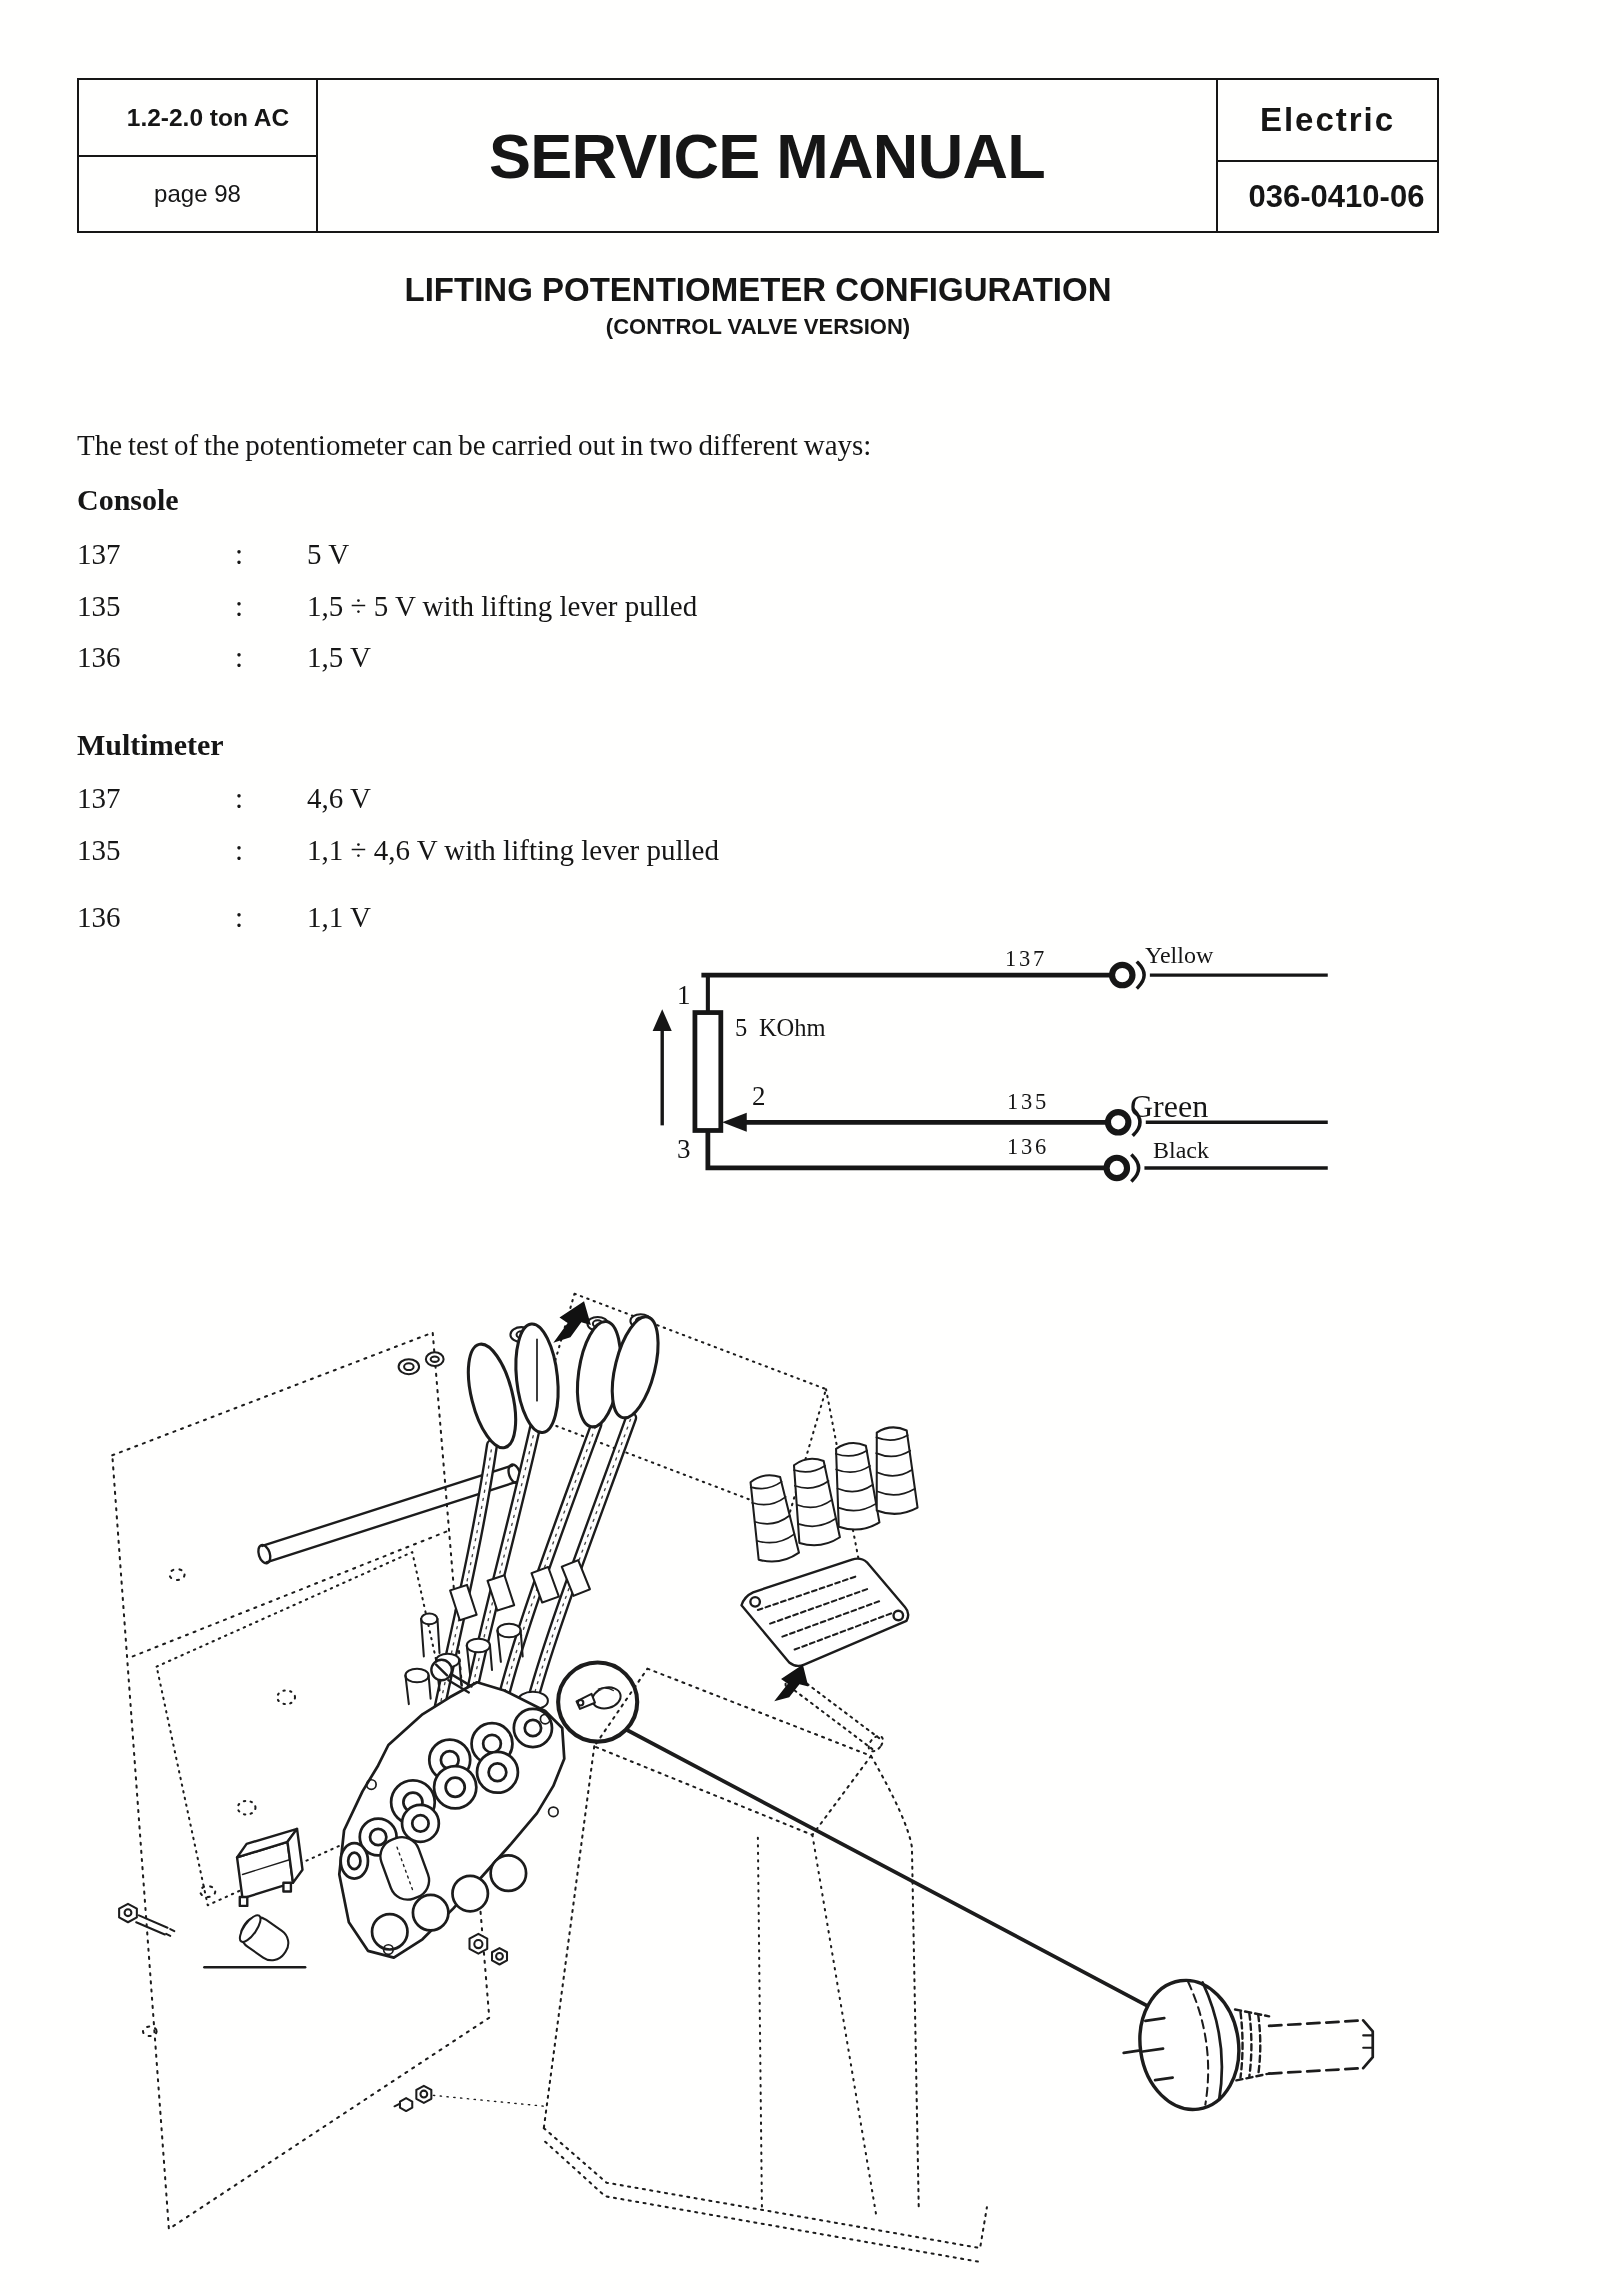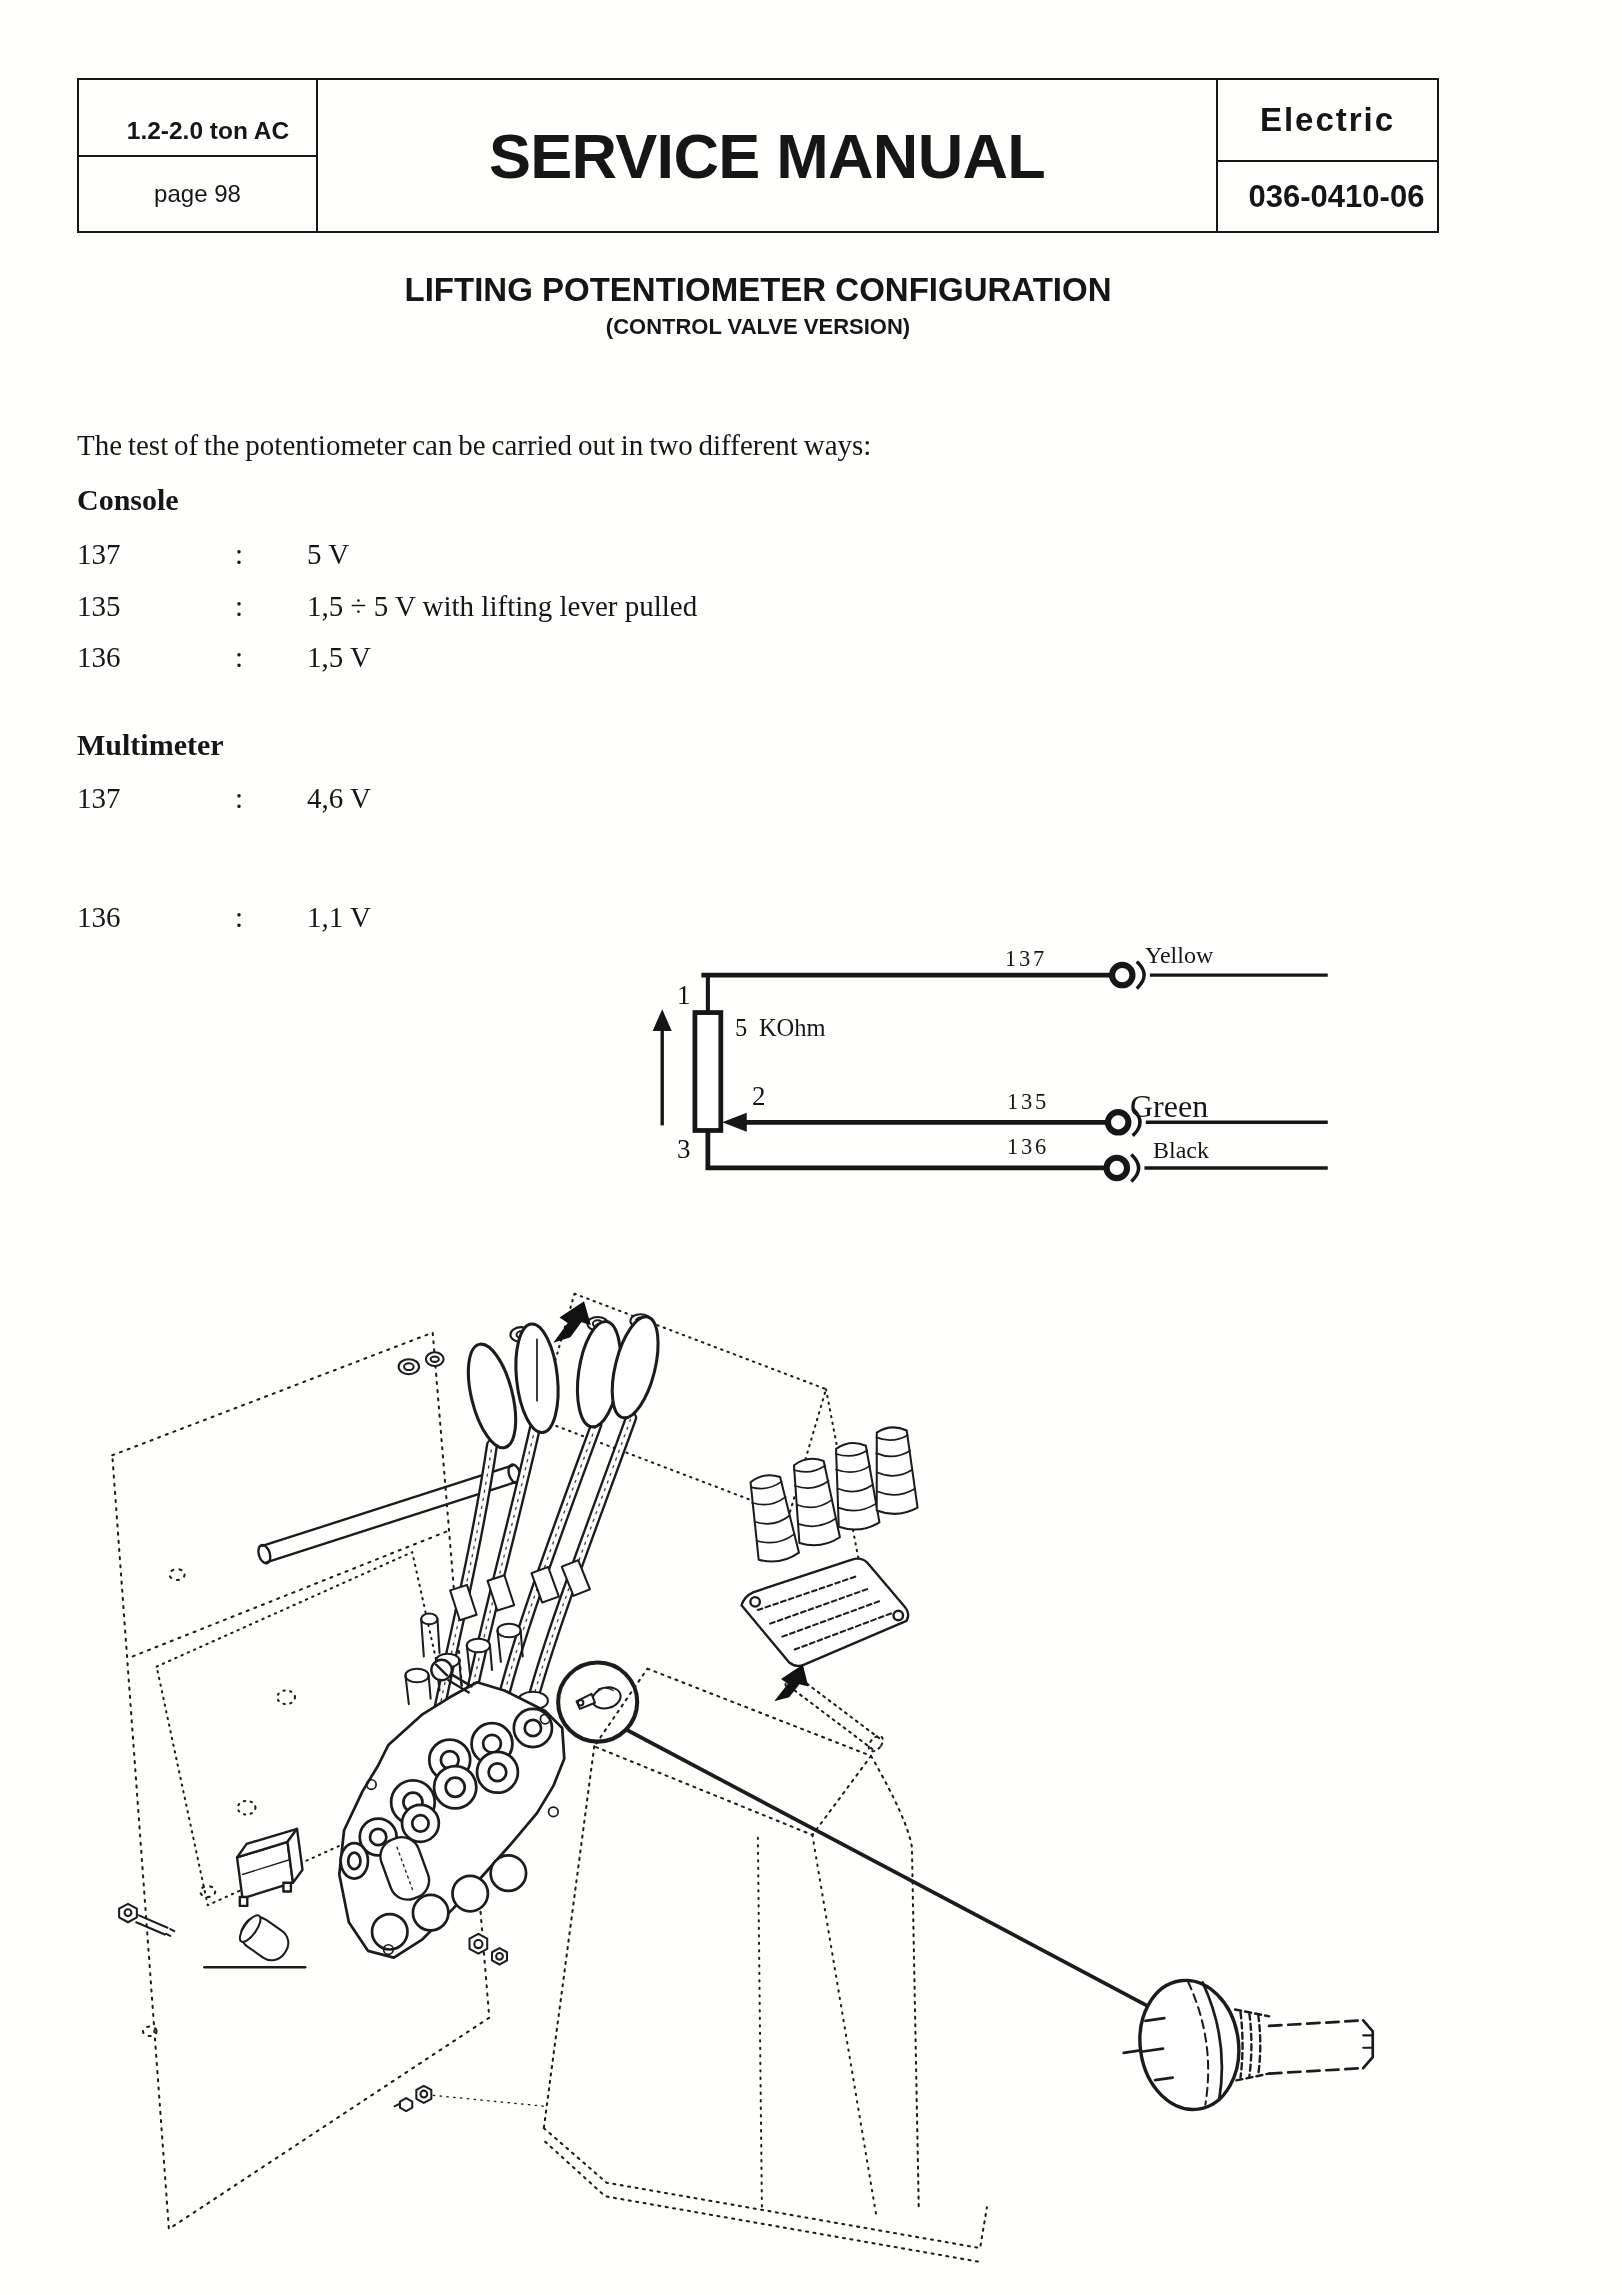--- a/index.html
+++ b/index.html
@@ -31,21 +31,21 @@
 <div class="page">
 
   <div class="abs hdr-box" style="left:77px;top:78px;width:1358px;height:151px;">
 
     <div class="abs vline" style="left:237px;top:0;height:151px;"></div>
     <div class="abs vline" style="left:1137px;top:0;height:151px;"></div>
 
     <div class="abs hline" style="left:0;top:75px;width:237px;"></div>
     <div class="abs hline" style="left:1139px;top:80px;width:219px;"></div>
 
-    <div class="abs cell-text sans b" style="left:0;top:13px;width:258px;height:75px;font-size:24.5px;border-radius:20px;">1.2-2.0  ton AC</div>
+    <div class="abs cell-text sans b" style="left:0;top:0;width:258px;height:75px;font-size:24.5px;border-radius:20px;">1.2-2.0  ton AC</div>
     <div class="abs cell-text sans" style="left:0;top:77px;width:237px;height:74px;font-size:24px;">page 98</div>
     <div class="abs cell-text sans b" style="left:239px;top:0;width:898px;height:151px;font-size:63px;letter-spacing:-0.7px;">SERVICE MANUAL</div>
     <div class="abs cell-text sans b" style="left:1139px;top:0;width:219px;height:80px;font-size:33px;letter-spacing:2px;">Electric</div>
     <div class="abs cell-text sans b" style="left:1139px;top:82px;width:237px;height:69px;font-size:31px;">036-0410-06</div>
   </div>
 
   <div class="abs sans b center" style="left:77px;top:271px;width:1362px;font-size:33px;">LIFTING POTENTIOMETER CONFIGURATION</div>
   <div class="abs sans b center" style="left:77px;top:314px;width:1362px;font-size:22px;">(CONTROL VALVE VERSION)</div>
 
   <div class="abs serif" style="left:77px;top:429px;width:1295px;font-size:29px;word-spacing:-1.4px;">The test of the potentiometer can be carried out in two different ways:</div>
@@ -59,20 +59,23 @@
     <span class="spec-pin">135</span><span class="spec-sep">:</span><span>1,5 ÷ 5 V  with lifting lever pulled</span>
   </div>
   <div class="abs spec-row" style="left:77px;top:641px;">
     <span class="spec-pin">136</span><span class="spec-sep">:</span><span>1,5 V</span>
   </div>
 
   <div class="abs serif b" style="left:77px;top:728px;font-size:30px;">Multimeter</div>
 
   <div class="abs spec-row" style="left:77px;top:782px;">
     <span class="spec-pin">137</span><span class="spec-sep">:</span><span>4,6 V</span>
+  </div>
+  <div class="abs spec-row" style="left:77px;top:834px;">
+    <span class="spec-pin">135</span><span class="spec-sep">:</span><span>1,1 ÷ 4,6 V  with lifting lever pulled</span>
   </div>
   <div class="abs spec-row" style="left:77px;top:885px;margin-top:16px;">
     <span class="spec-pin">136</span><span class="spec-sep">:</span><span>1,1 V</span>
   </div>
 
   <svg class="abs" style="left:613px;top:941px;" width="750" height="259" viewBox="0 0 1100 380" fill="none" stroke="#161616" stroke-linecap="square">
 
     <g>
       <path d="M133,50 H729" stroke-width="7"></path>
       <circle cx="747" cy="50" r="15" stroke-width="9" fill="#fff"></circle>

